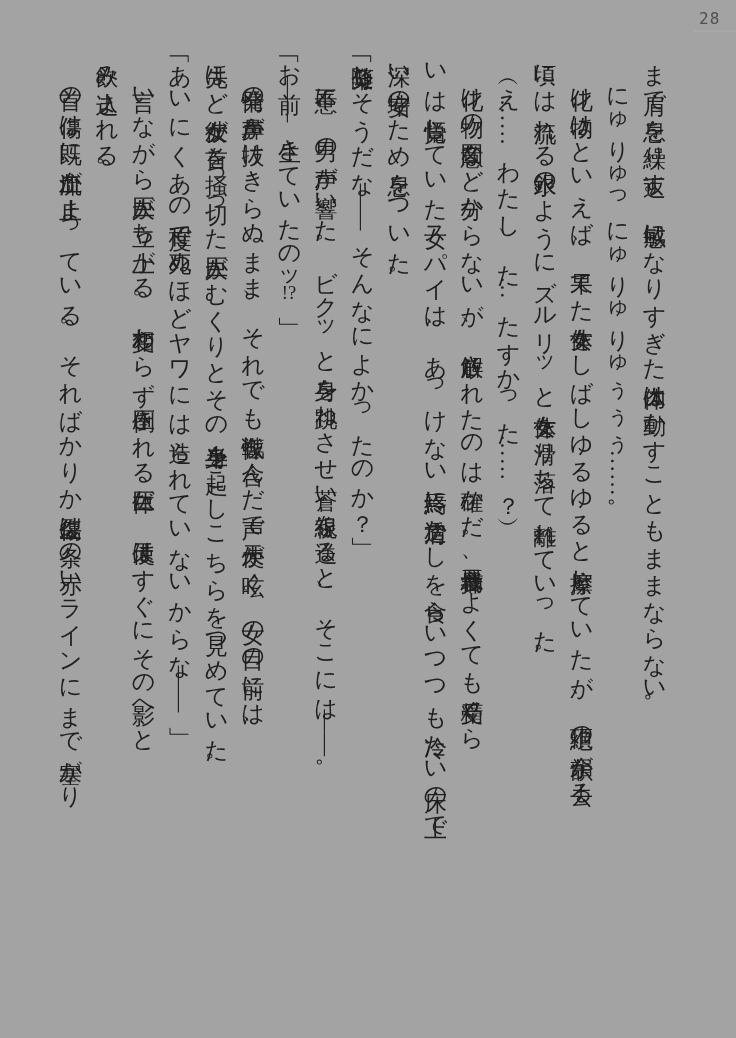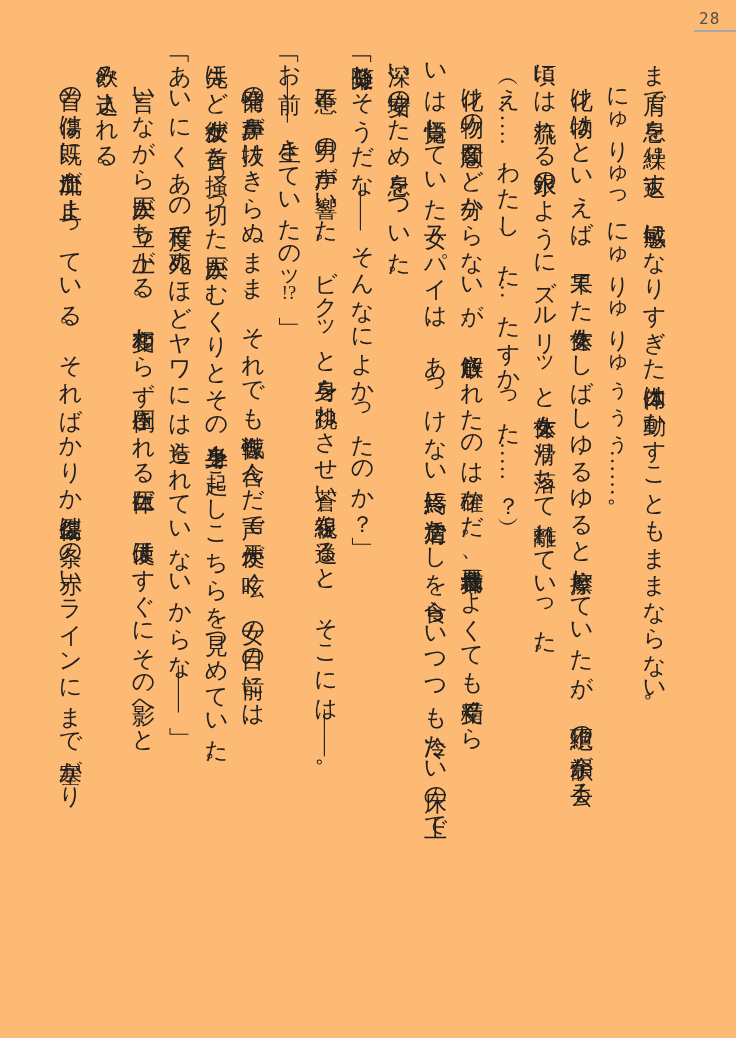--- a/index.html
+++ b/index.html
@@ -9,21 +9,21 @@
   body {
     width: 736px;
     height: 1038px;
     background: #fafafa;
     position: relative;
     overflow: hidden;
   }
   .page {
     position: absolute;
     inset: 0;
-    background: #fdba74;
+    background: #a3a3a3;
     padding-left: 31px;
   }
   
   .page-number-wrap {
     position: absolute;
     top: 9px;
     right: 0;
     width: 42px;
     border-bottom: 2px solid #a8a8a6;
     padding-bottom: 2px;

